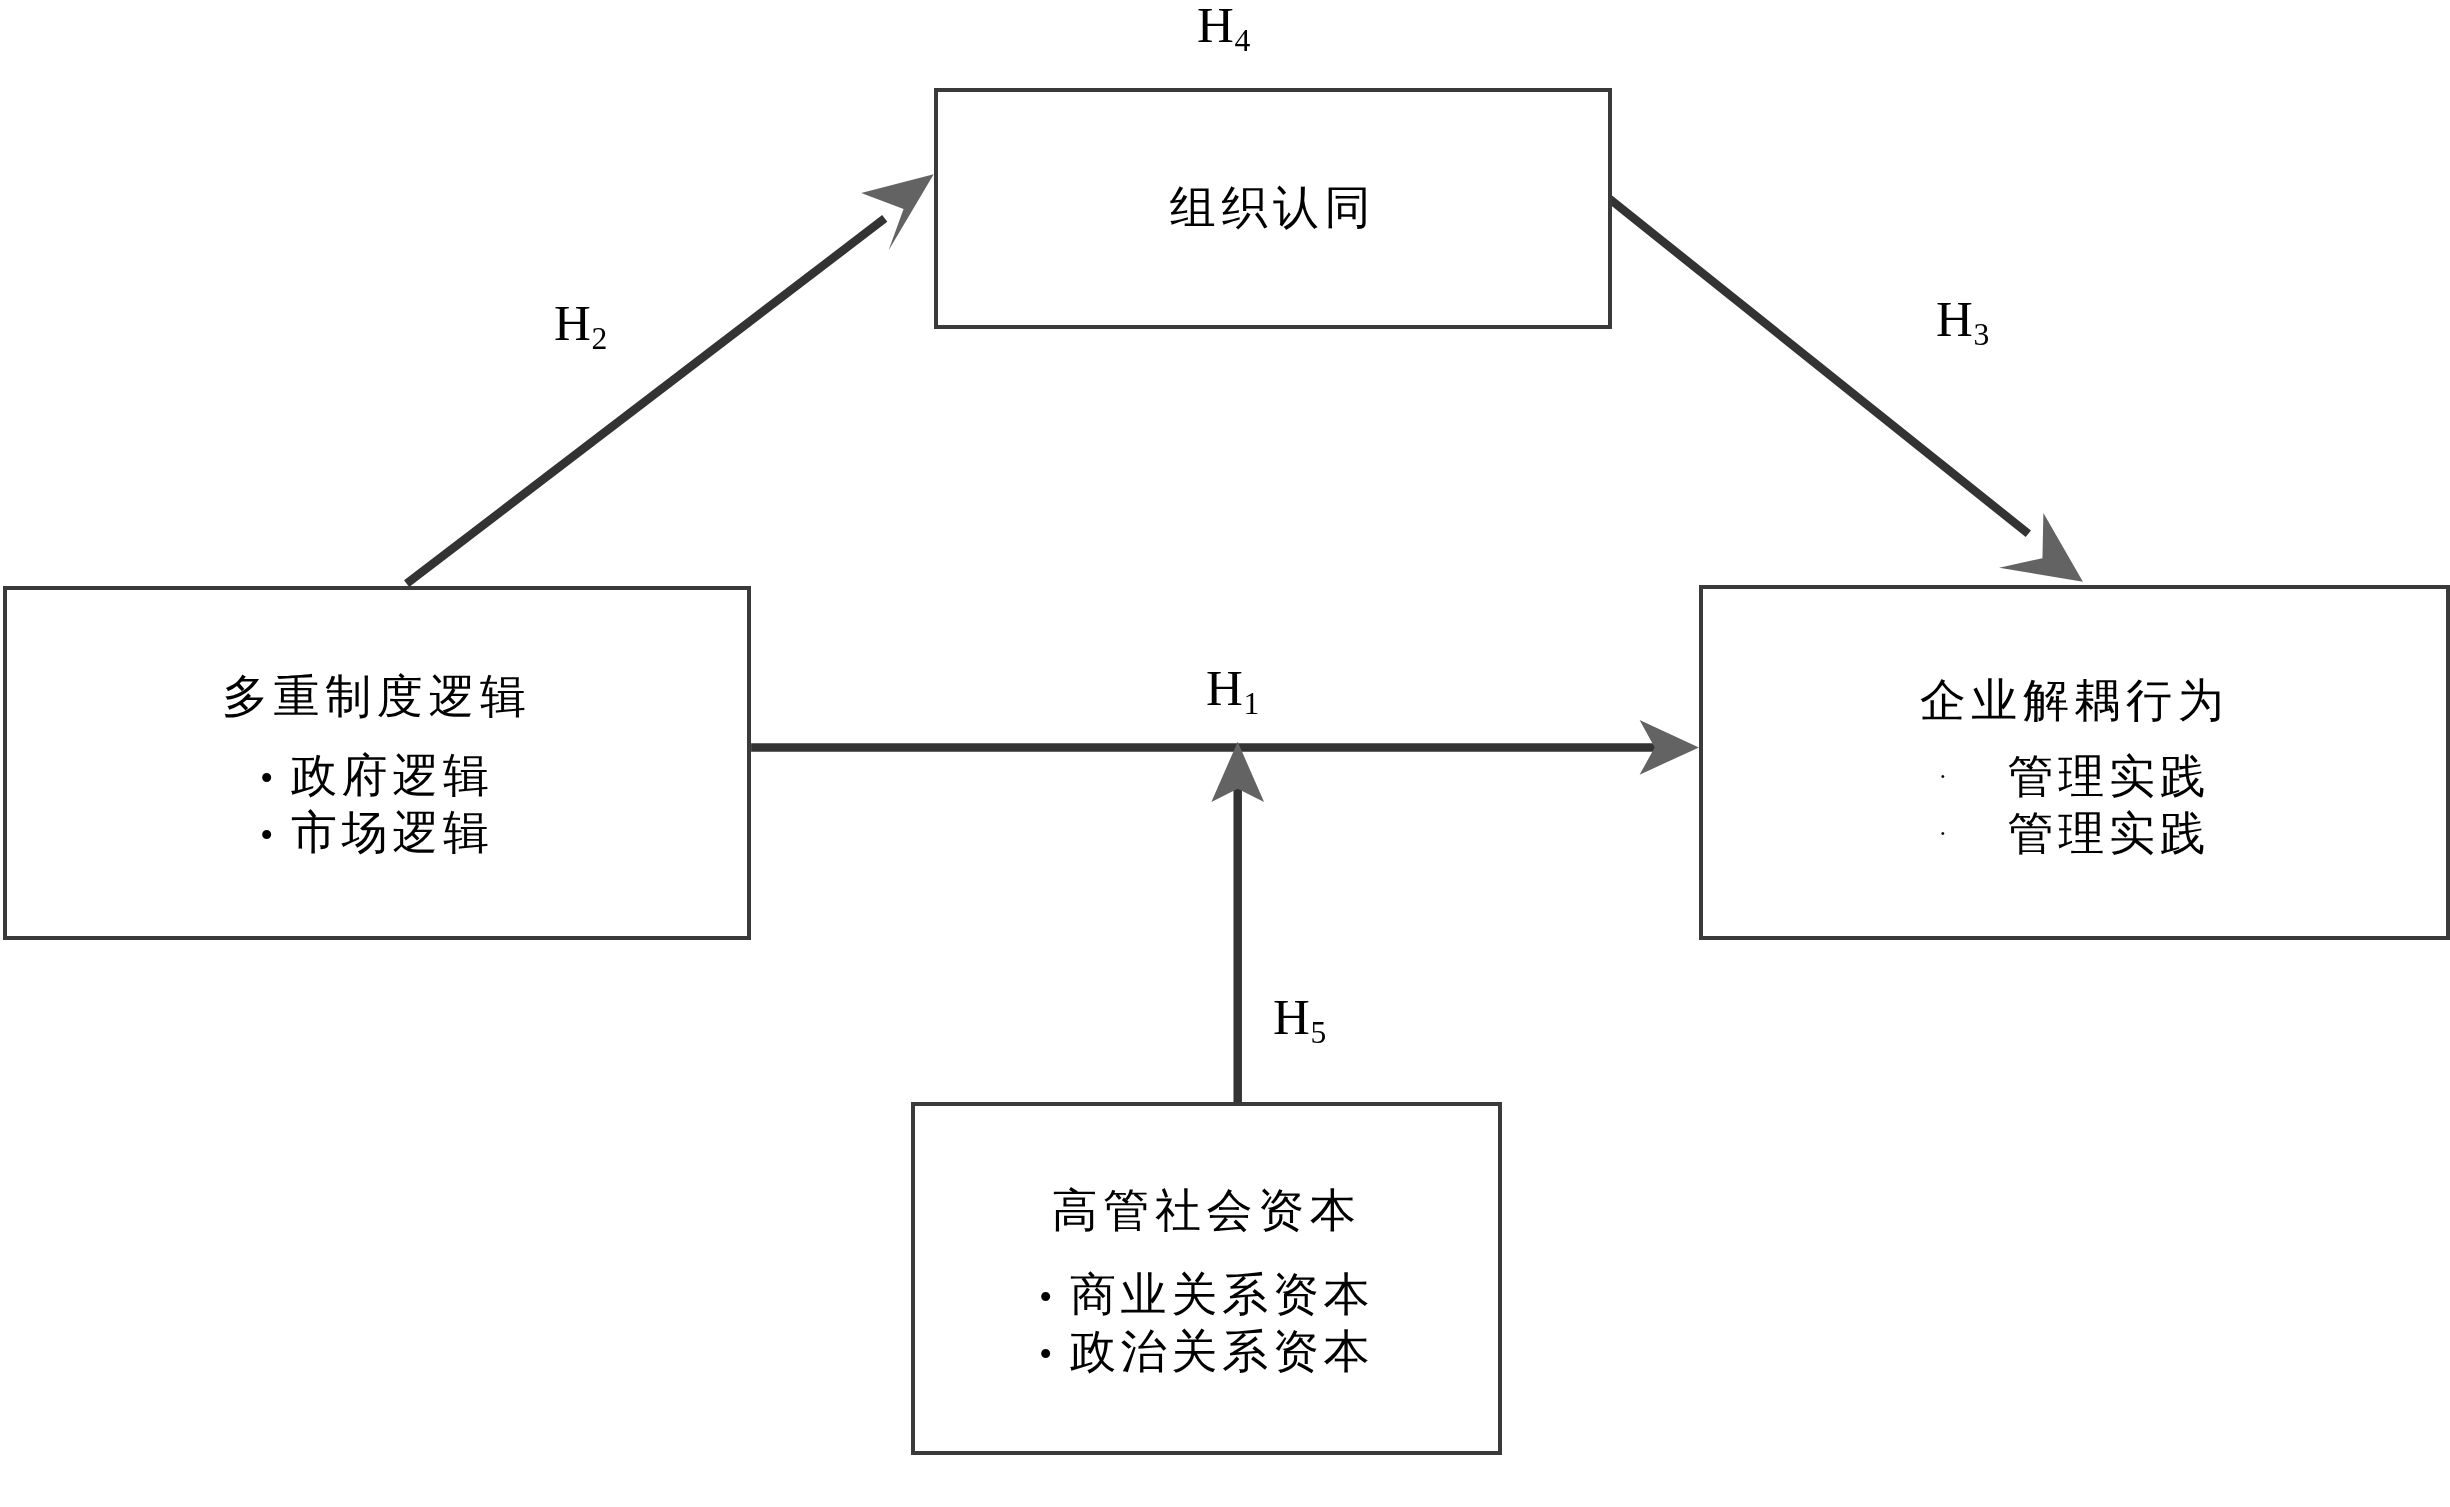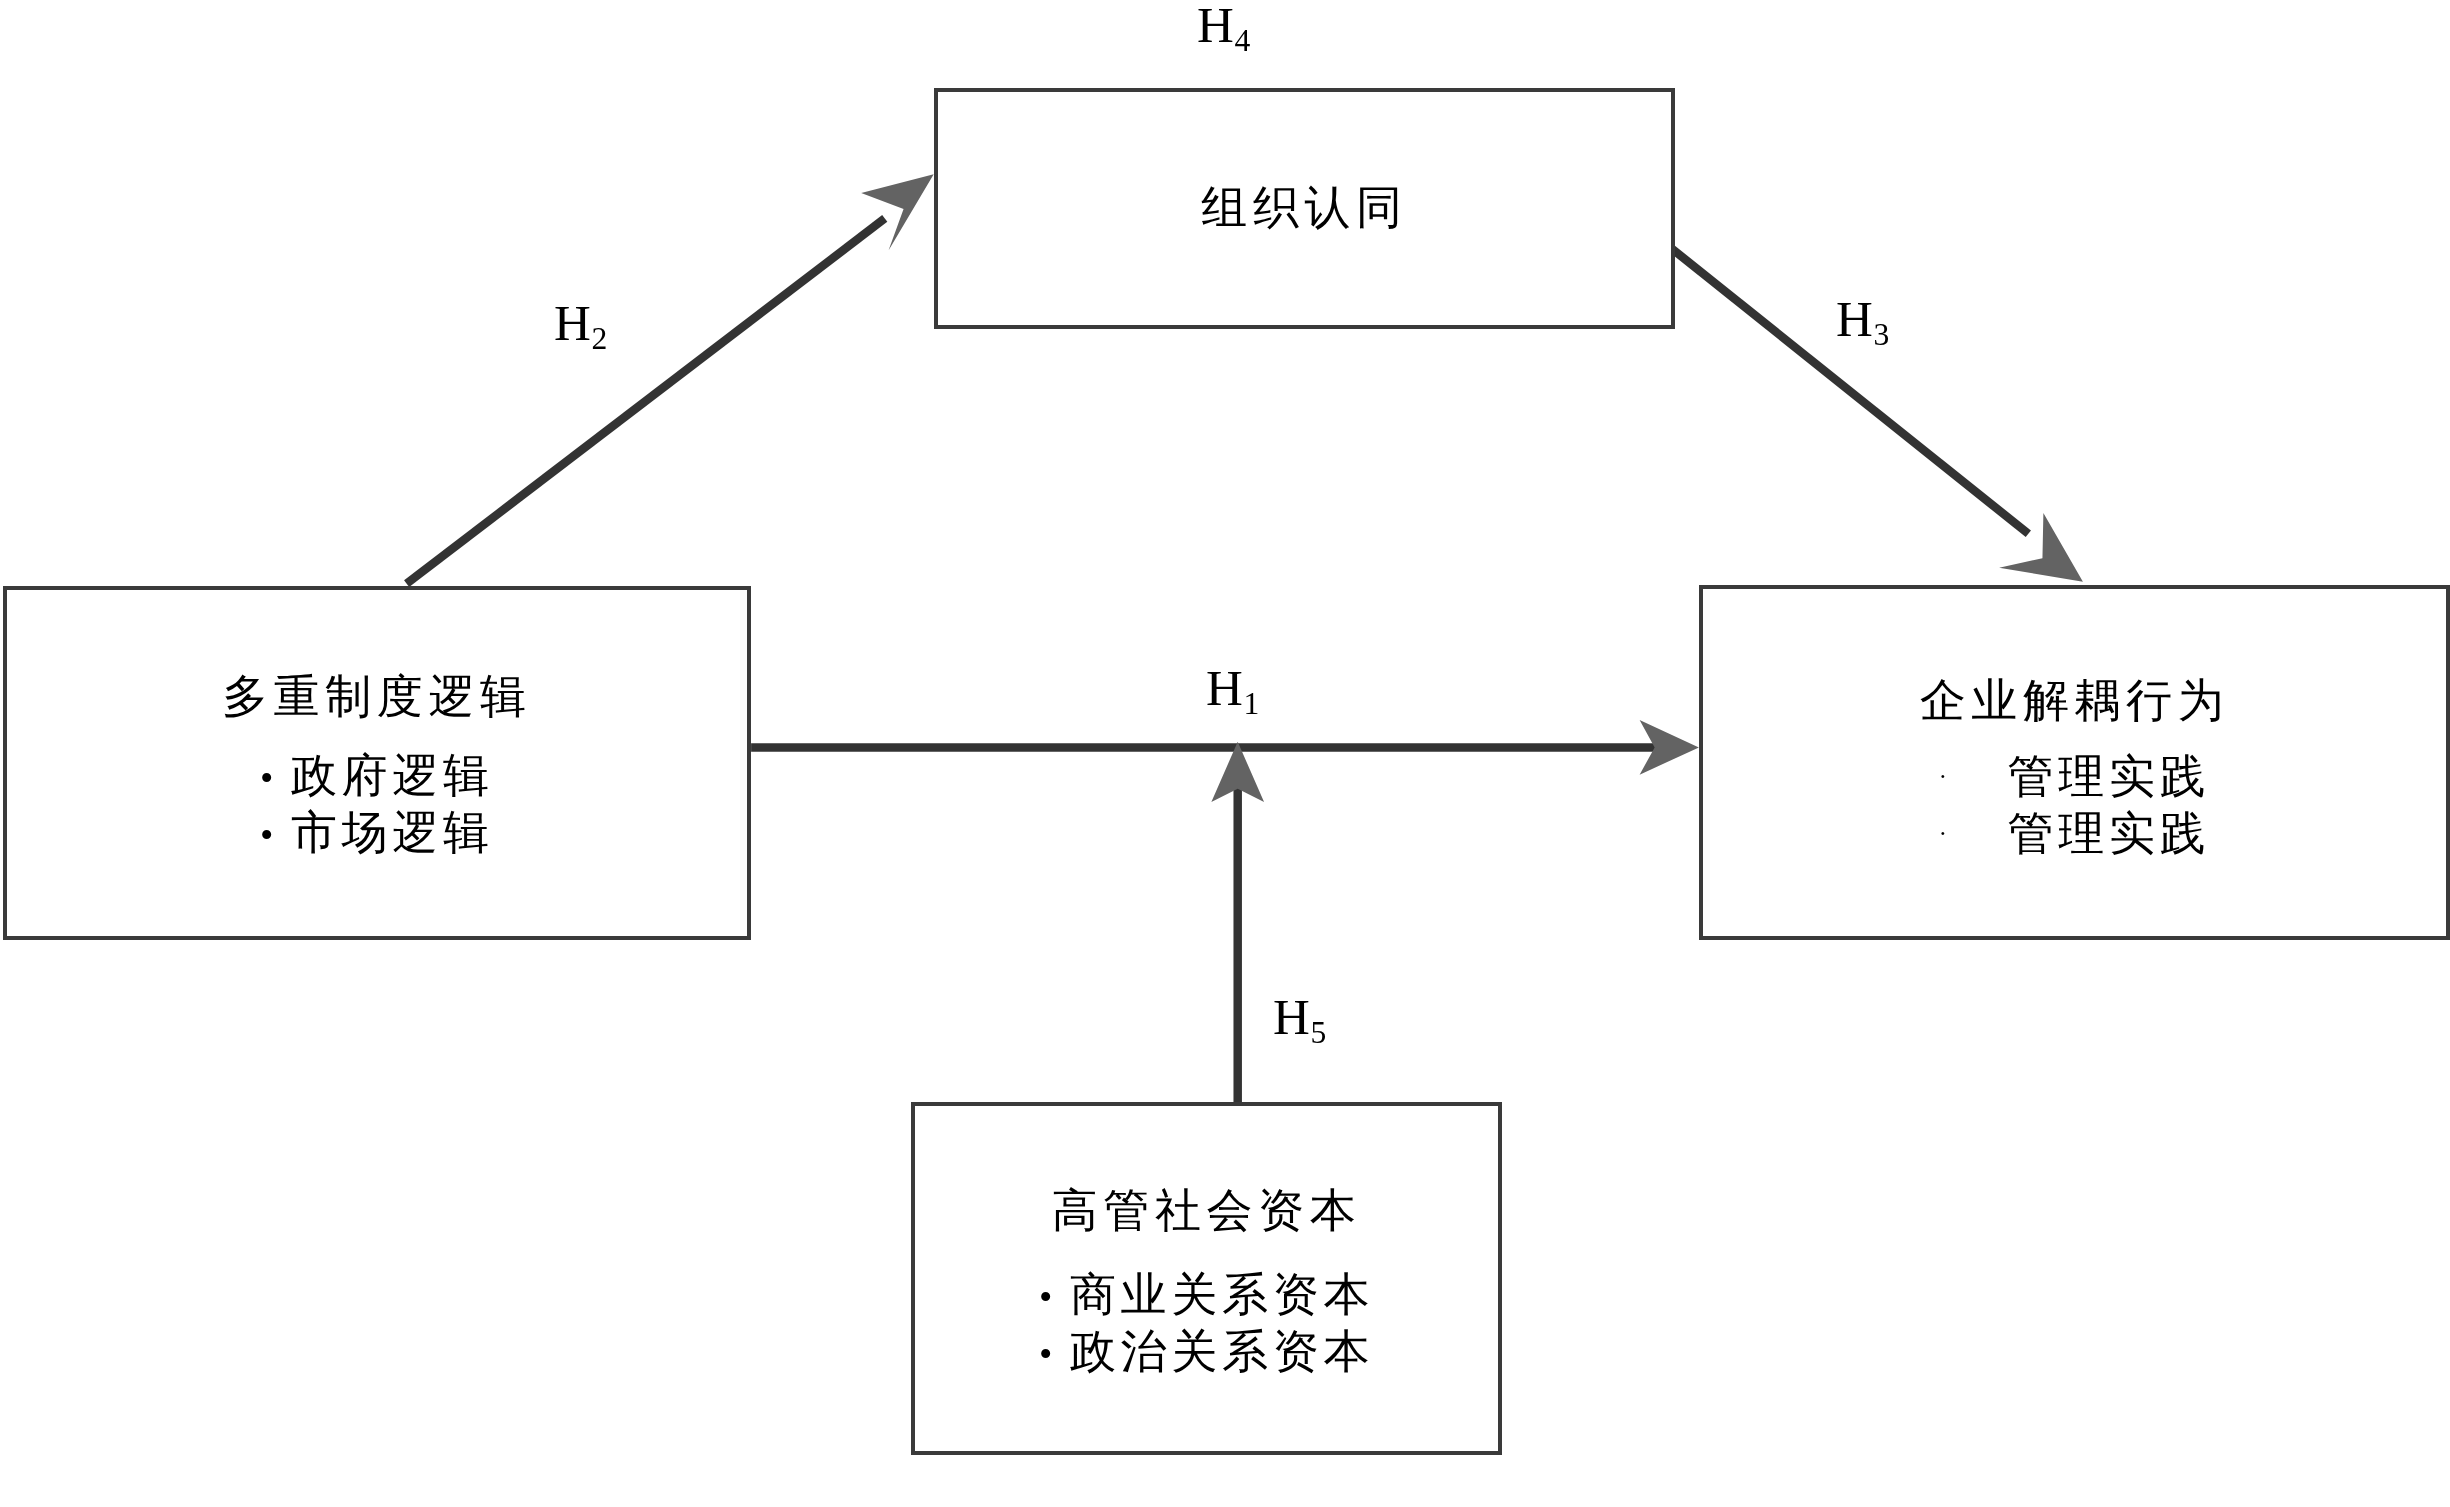--- a/index.html
+++ b/index.html
@@ -57,21 +57,21 @@
     margin-right: 13px;
   }
   .bullet.small {
     font-size: 24.5px;
     margin-right: 56px;
     position: relative;
     top: -7.5px;
   }
 
   
-  #node-top      { left: 934px;  top: 88px;   width: 741px; height: 241px; }
+  #node-top      { left: 934px;  top: 88px;   width: 678px; height: 241px; }
   #node-left     { left: 2.8px;    top: 586px;  width: 748px; height: 354px; }
   #node-right    { left: 1699px; top: 585px;  width: 751px; height: 355px; }
   #node-bottom   { left: 911px;  top: 1102px; width: 591px; height: 353px; }
 
   #node-top .node-title     { margin: 0; }
   #node-left .node-title    { margin-top: 5.6px; margin-bottom: 23px; }
   #node-right .node-title   { margin-top: 12px; margin-bottom: 21px; }
   #node-bottom .node-title  { margin-top: 7.5px; margin-bottom: 28px; }
 
   
@@ -94,21 +94,21 @@
   }
   .hlabel sub {
     font-size: 0.62em;
     vertical-align: baseline;
     position: relative;
     top: 0.28em;
     left: 0.02em;
   }
   #label-h1 { left: 1206px; top: 659px; font-family: Liberation Serif, serif; }
   #label-h2 { left: 554px;  top: 294px; }
-  #label-h3 { left: 1836px; top: 290px; }
+  #label-h3 { left: 1936px; top: 290px; }
   #label-h4 { left: 1197px; top: -3.8px; }
   #label-h5 { left: 1273px; top: 988px; }
 </style>
 </head>
 <body>
 
 <div id="canvas">
 
   <svg id="edges" viewBox="0 0 2603 1602" width="2450" height="1508" xmlns="http://www.w3.org/2000/svg">
 

